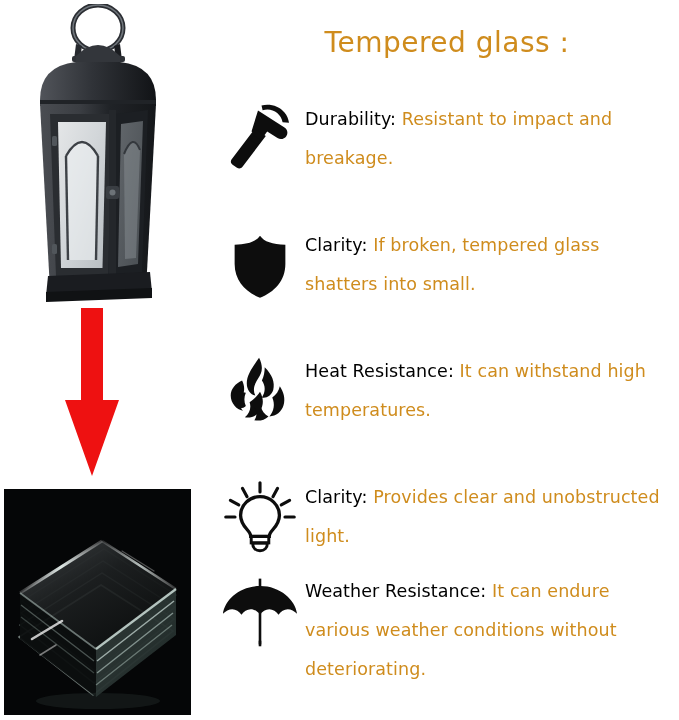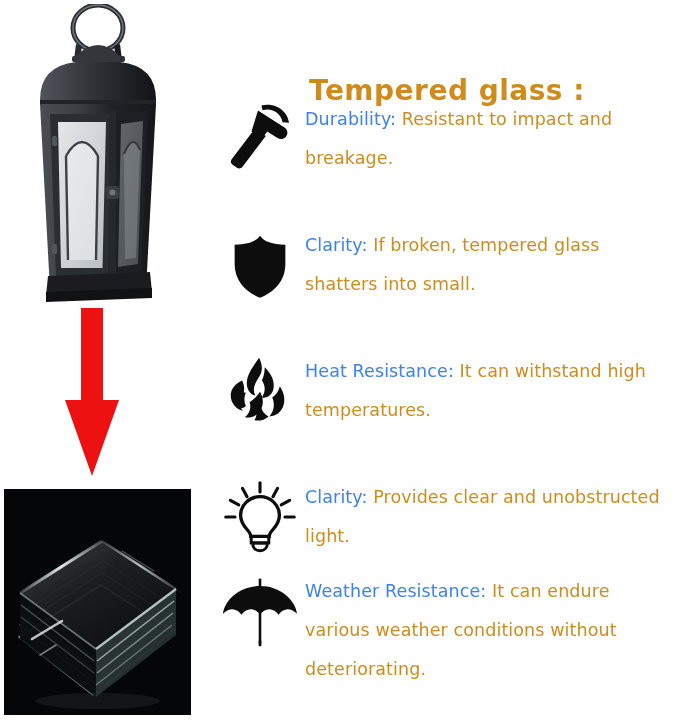--- a/index.html
+++ b/index.html
@@ -63,25 +63,24 @@
   }
 
   #title {
     position: absolute;
     left: 0;
     top: 26px;
     width: 464px;
     text-align: center;
     font-family: "DejaVu Sans", sans-serif;
     font-size: 28px;
-    font-weight: 700;
+    font-weight: 400;
     letter-spacing: 0.5px;
     color: #cf8c1d;
     white-space: nowrap;
-    margin-top: 48px;
   }
 
   .feature-row {
     position: absolute;
     left: 0;
     width: 464px;
     display: flex;
     align-items: flex-start;
   }
 
@@ -97,21 +96,21 @@
   .feature-text {
     flex: 1 1 auto;
     padding-right: 4px;
     font-family: "DejaVu Sans", sans-serif;
     font-size: 17.5px;
     line-height: 39px;
     letter-spacing: 0.1px;
   }
 
   .feature-label {
-    color: #3b82f6;
+    color: #000000;
     font-weight: 500;
   }
 
   .feature-desc {
     color: #cf8c1d;
     font-weight: 500;
   }
 
   
   #row-durability        { top: 100px; }

